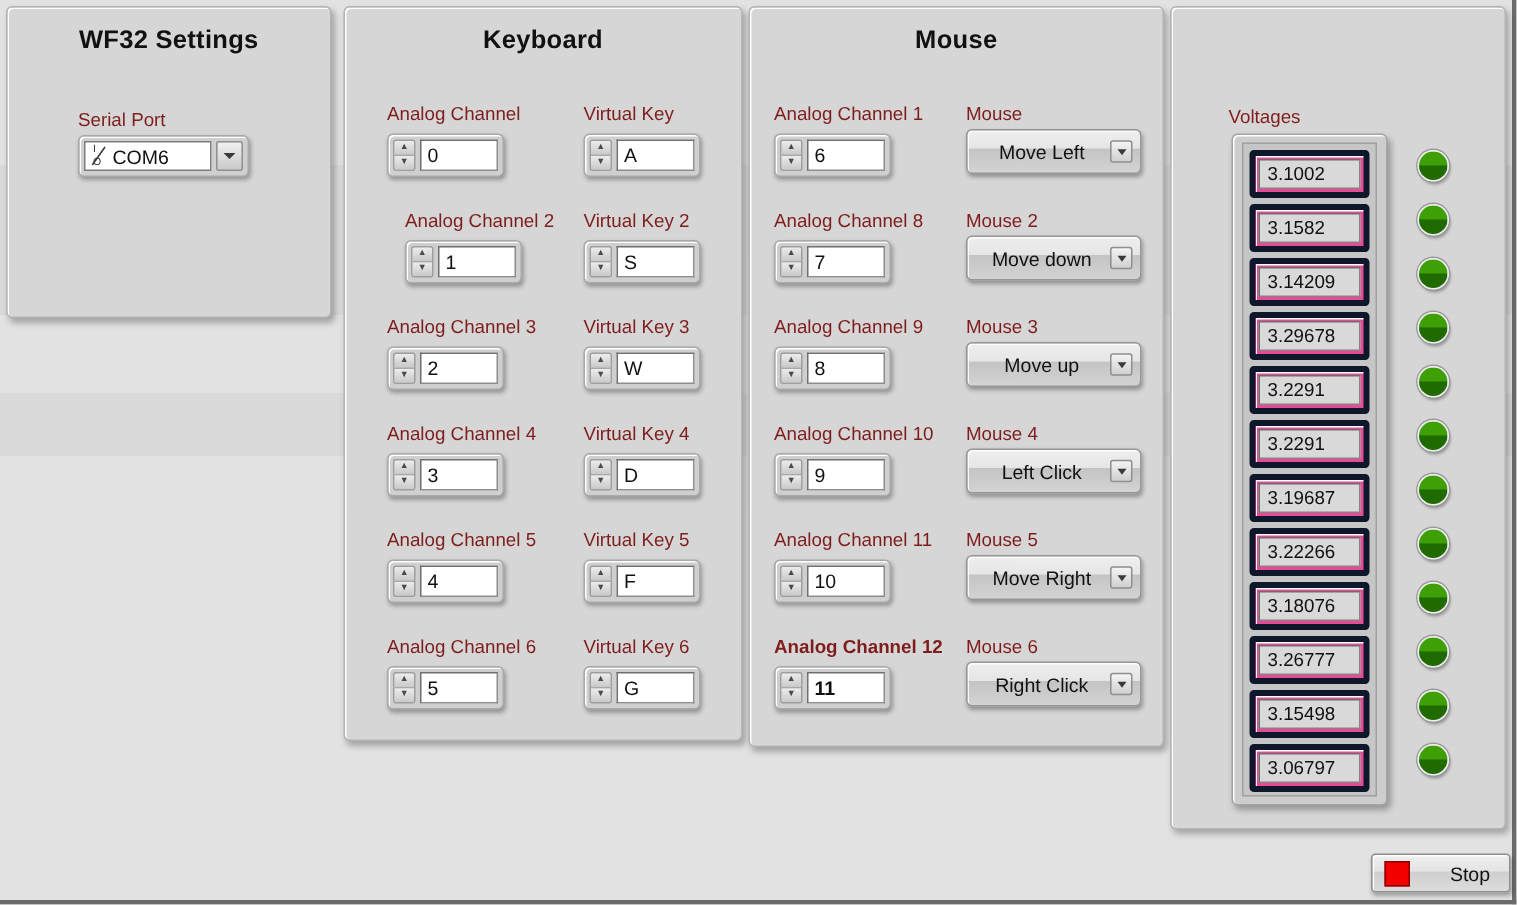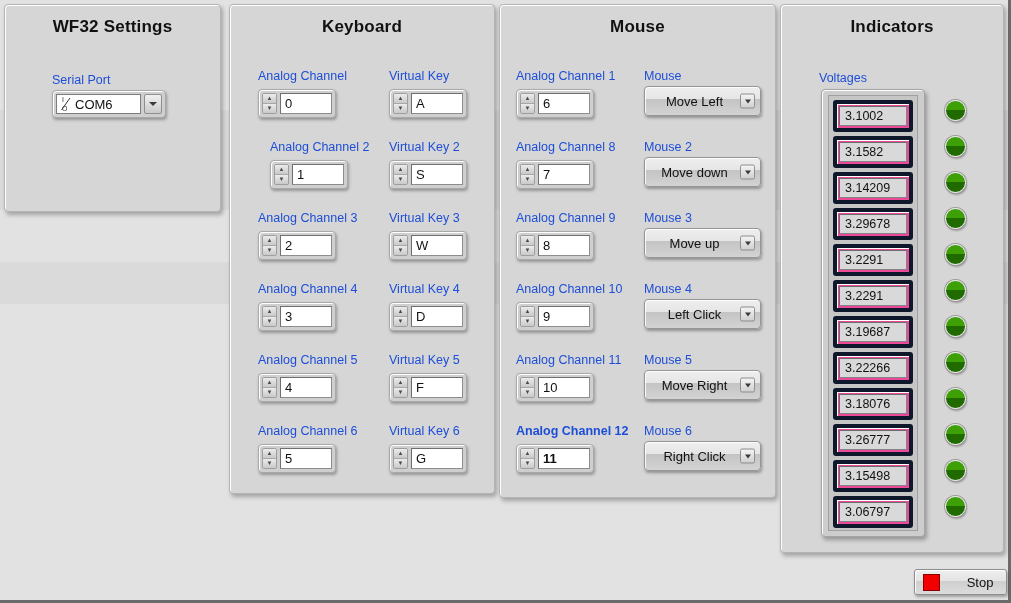--- a/index.html
+++ b/index.html
@@ -38,21 +38,21 @@
     text-align:center;
     font-size:17px;
     font-weight:bold;
     color:#111;
     padding-top:12px;
     letter-spacing:0.2px;
   }
 
   .field-label {
     font-size:12.5px;
-    color:#1d4ed8;
+    color:#7f1d1d;
     margin-bottom:3px;
     white-space:nowrap;
   }
 
   
   .num-ctrl {
     display:inline-flex; align-items:stretch;
     background:#cfcfcf;
     border:1px solid #a9a9a9;
     border-radius:4px;
@@ -422,21 +422,20 @@
             <span class="enum-label">Right Click</span>
             <span class="enum-arrow">
               <i></i>
             </span>
           </div>
         </div>
       </div>
   </div>
 
   <div class="panel" style="left:780px; top:4px; width:224px; height:549px;">
-    <div class="panel-title">Indicators</div>
     <div class="field-label" style="position:absolute; left:38px; top:66px;">Voltages</div>
     <div class="array-frame" style="left:40px; top:84px;">
       <div class="array-inner" id="volt-cells">
           <div class="volt-cell">
             <div class="volt-box">3.1002</div>
           </div>
           <div class="volt-cell">
             <div class="volt-box">3.1582</div>
           </div>
           <div class="volt-cell">

